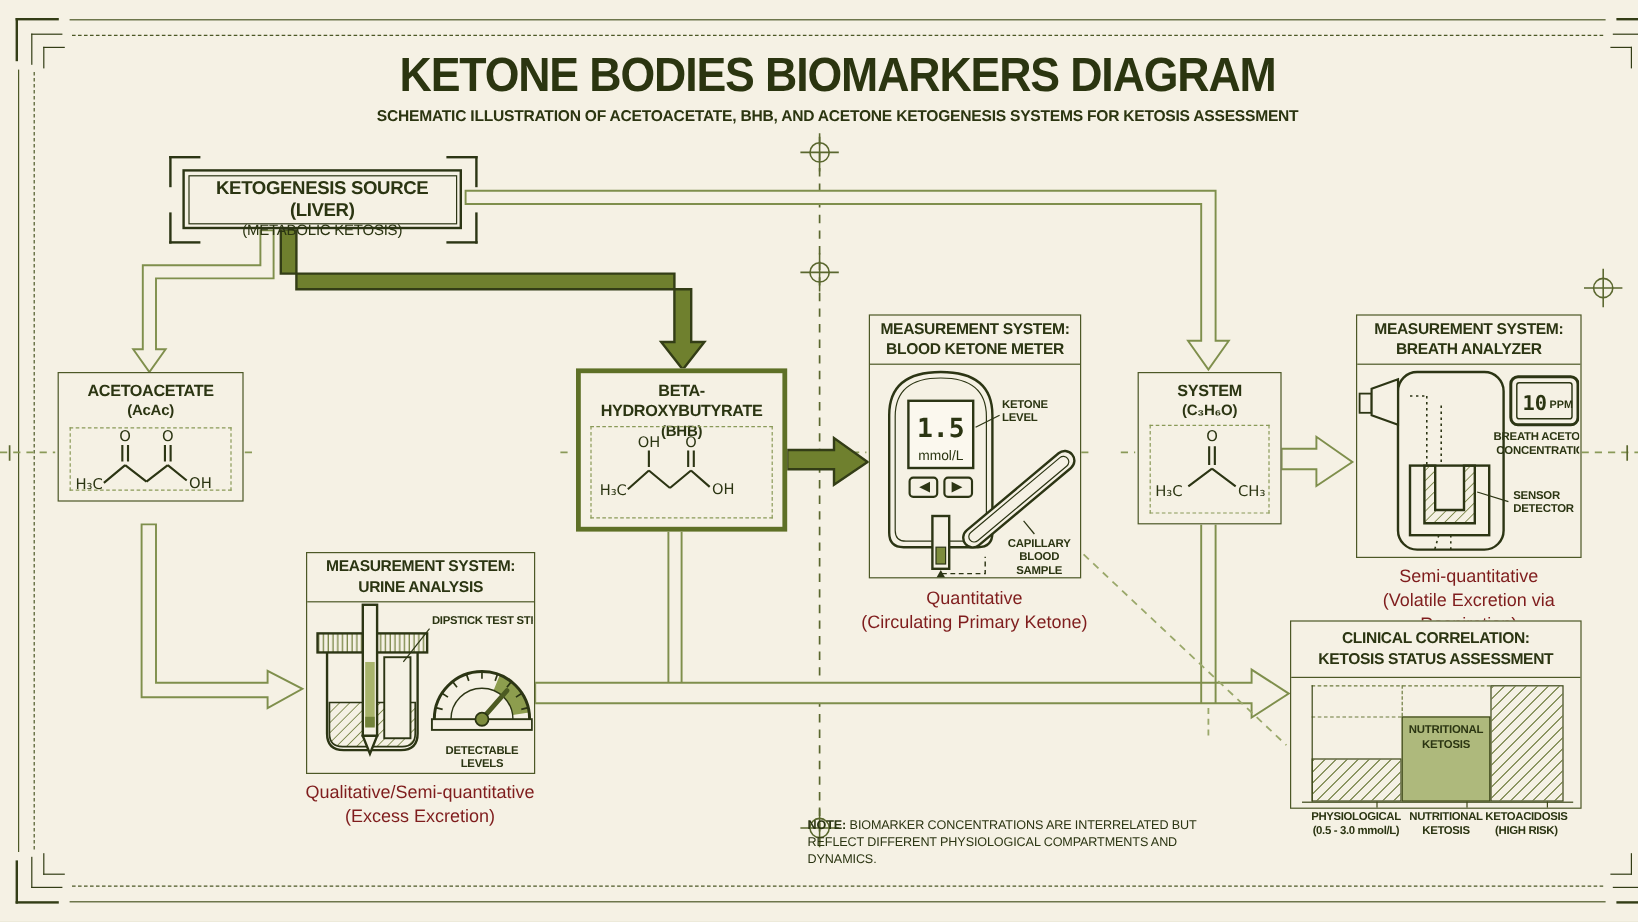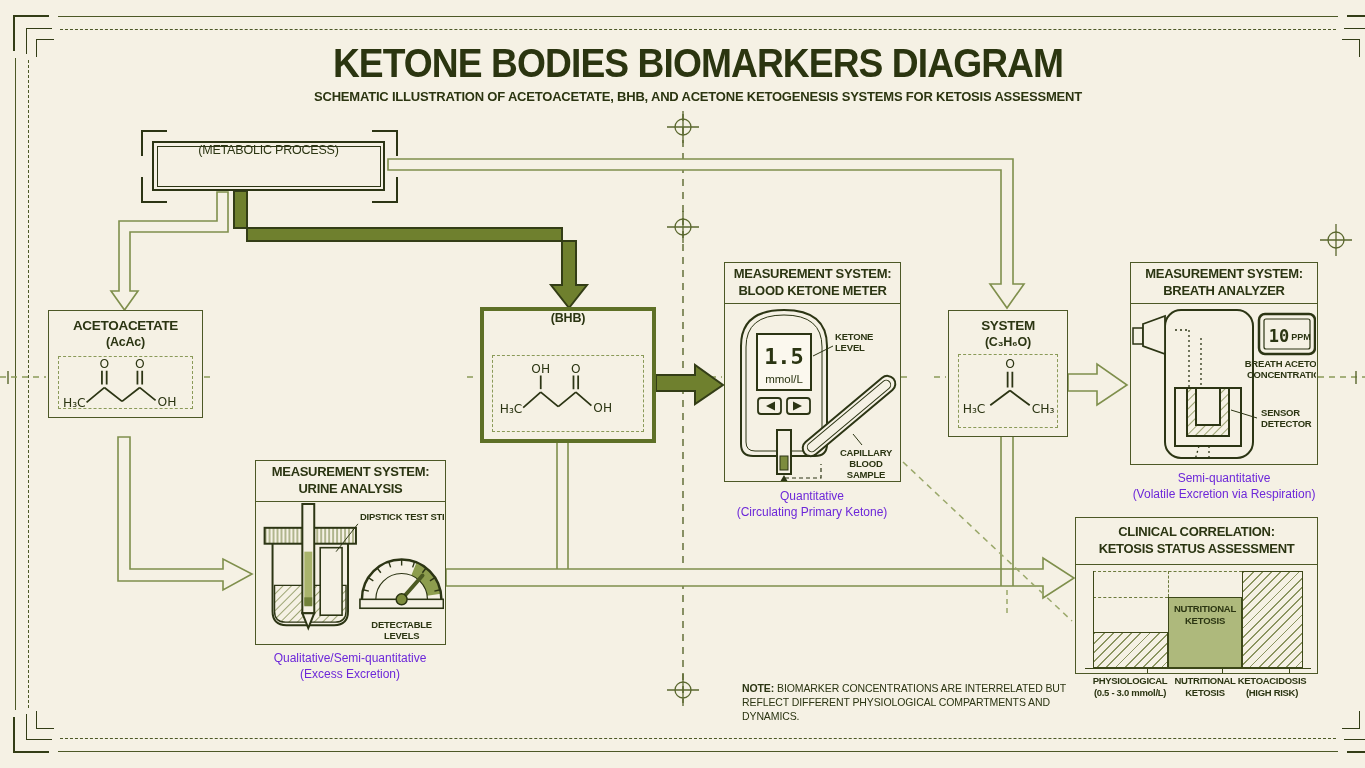--- a/index.html
+++ b/index.html
@@ -40,41 +40,41 @@
   .kbr{position:absolute;width:24px;height:24px;border:0 solid #2c3514;z-index:3;}
   .chem-title{text-align:center;font-size:13.5px;font-weight:700;letter-spacing:-0.3px;margin-top:7px;line-height:1.25;}
   .chem-abbr{text-align:center;font-size:12.5px;font-weight:700;letter-spacing:-0.2px;line-height:1.25;}
   .dash-inner{position:absolute;border:1.5px dashed #8a9a58;box-sizing:border-box;}
   .bhb-box{border:4px solid #5e7026;}
   
   .ms-header{position:absolute;top:0;left:0;right:0;height:40px;border-bottom:1.6px solid #4c5826;
              display:flex;flex-direction:column;justify-content:center;text-align:center;
              font-size:13px;font-weight:700;letter-spacing:-0.3px;line-height:1.3;}
   .ms-body{position:absolute;left:0;right:0;top:41px;bottom:0;}
-  .caption{position:absolute;text-align:center;font-size:12px;line-height:1.32;color:#6d28d9;z-index:3;}
+  .caption{position:absolute;text-align:center;font-size:15px;line-height:1.32;color:#7f1d1d;z-index:3;}
   
   .clin-header{height:46px;}
   .chart{position:absolute;left:17px;top:53px;width:210px;height:97px;}
   .grid{position:absolute;}
   .g1{top:0;left:0;width:149px;border-top:1.4px dashed #6c7a3c;}
   .g2{top:26px;left:0;width:75px;border-top:1.4px dashed #6c7a3c;}
   .gv{top:0;left:75px;height:26px;border-left:1.4px dashed #6c7a3c;}
   .hatch{background:repeating-linear-gradient(135deg,rgba(104,118,52,0.75) 0 1.3px,transparent 1.3px 6.5px);}
   .bar{position:absolute;bottom:0;border:1.5px solid #3c4718;box-sizing:border-box;}
   .bar1{left:0;width:75px;height:36px;}
   .bar1edge{position:absolute;left:0;top:0;height:97px;border-left:1.6px solid #3c4718;}
   .bar2{left:75px;width:74px;height:71px;background:#aeb97c;text-align:center;}
   .bar2 .blbl{margin-top:5px;font-size:9.5px;font-weight:700;letter-spacing:-0.2px;line-height:1.25;}
   .bar3{left:149px;width:61px;height:97px;}
   .baseline{position:absolute;left:-8px;width:226px;bottom:-1px;border-bottom:1.6px solid #3c4718;}
   .ctick{position:absolute;top:150px;height:5px;border-left:1.5px solid #3c4718;}
   .cat{position:absolute;top:157px;transform:translateX(-50%);text-align:center;font-size:9.5px;font-weight:700;
        letter-spacing:-0.3px;line-height:1.25;white-space:nowrap;}
   
-  .note{position:absolute;left:742px;top:681px;width:358px;font-size:10.5px;letter-spacing:-0.1px;
+  .note{position:absolute;left:673px;top:681px;width:358px;font-size:10.5px;letter-spacing:-0.1px;
         line-height:1.35;color:#2b3512;z-index:3;}
   .note b{font-weight:700;}
   
   .overlay{position:absolute;left:0;top:0;z-index:2;pointer-events:none;}
   .boxsvg{position:absolute;left:0;top:0;}
   svg text{font-family:"Liberation Sans",sans-serif;fill:#2b3512;}
   .chemtxt{font-family:"DejaVu Sans",sans-serif;font-size:12.5px;}
   .seg{font-family:"DejaVu Sans Mono",monospace;font-weight:700;}
   .slbl{font-size:9.5px;font-weight:700;letter-spacing:-0.2px;}
 </style>
@@ -144,21 +144,22 @@
 
     <path d="M903,462 L1072,621" stroke="#9aa86a" stroke-width="1.5" stroke-dasharray="6 5" fill="none"></path>
     <path d="M1007,590 L1007,614" stroke="#9aa86a" stroke-width="1.5" stroke-dasharray="5 4" fill="none"></path>
   </svg>
 
   <div class="kbr" style="left:141px;top:130px;border-top-width:2px;border-left-width:2px"></div>
   <div class="kbr" style="left:372px;top:130px;border-top-width:2px;border-right-width:2px"></div>
   <div class="kbr" style="left:141px;top:177px;border-bottom-width:2px;border-left-width:2px"></div>
   <div class="kbr" style="left:372px;top:177px;border-bottom-width:2px;border-right-width:2px"></div>
   <div class="box src-box">
-    <div class="src-l2">(METABOLIC PROCESS)</div>
+    <div class="src-l1">KETOGENESIS SOURCE (LIVER)</div>
+    <div class="src-l2">(METABOLIC KETOSIS)</div>
   </div>
 
   <div class="box" style="left:48px;top:310px;width:155px;height:108px">
     <div class="chem-title">ACETOACETATE</div>
     <div class="chem-abbr">(AcAc)</div>
     <div class="dash-inner" style="left:9px;right:9px;top:45px;bottom:8px">
       <svg class="boxsvg" width="135" height="72" viewBox="0 0 135 73">
         <g stroke="#2c3514" stroke-width="1.8" fill="none">
           <path d="M27,46 L45,31 M45,31 L63,45 M63,45 L81,31 M81,31 L97,44"></path>
           <path d="M42.6,28 L42.6,14 M47.4,28 L47.4,14"></path>
@@ -166,20 +167,21 @@
         </g>
         <text class="chemtxt" x="3" y="51">H₃C</text>
         <text class="chemtxt" x="45" y="11" text-anchor="middle">O</text>
         <text class="chemtxt" x="81" y="11" text-anchor="middle">O</text>
         <text class="chemtxt" x="99" y="50">OH</text>
       </svg>
     </div>
   </div>
 
   <div class="box bhb-box" style="left:480px;top:307px;width:176px;height:136px">
+    <div class="chem-title">BETA-HYDROXYBUTYRATE</div>
     <div class="chem-abbr">(BHB)</div>
     <div class="dash-inner" style="left:8px;right:8px;top:44px;bottom:7px">
       <svg class="boxsvg" width="152" height="77" viewBox="0 0 152 79">
         <g stroke="#2c3514" stroke-width="1.8" fill="none">
           <path d="M29,53 L47,37 M47,37 L65,52 M65,52 L83,37 M83,37 L99,51"></path>
           <path d="M47,34 L47,20"></path>
           <path d="M80.6,34 L80.6,20 M85.4,34 L85.4,20"></path>
         </g>
         <text class="chemtxt" x="5" y="58">H₃C</text>
         <text class="chemtxt" x="47" y="17" text-anchor="middle">OH</text>

